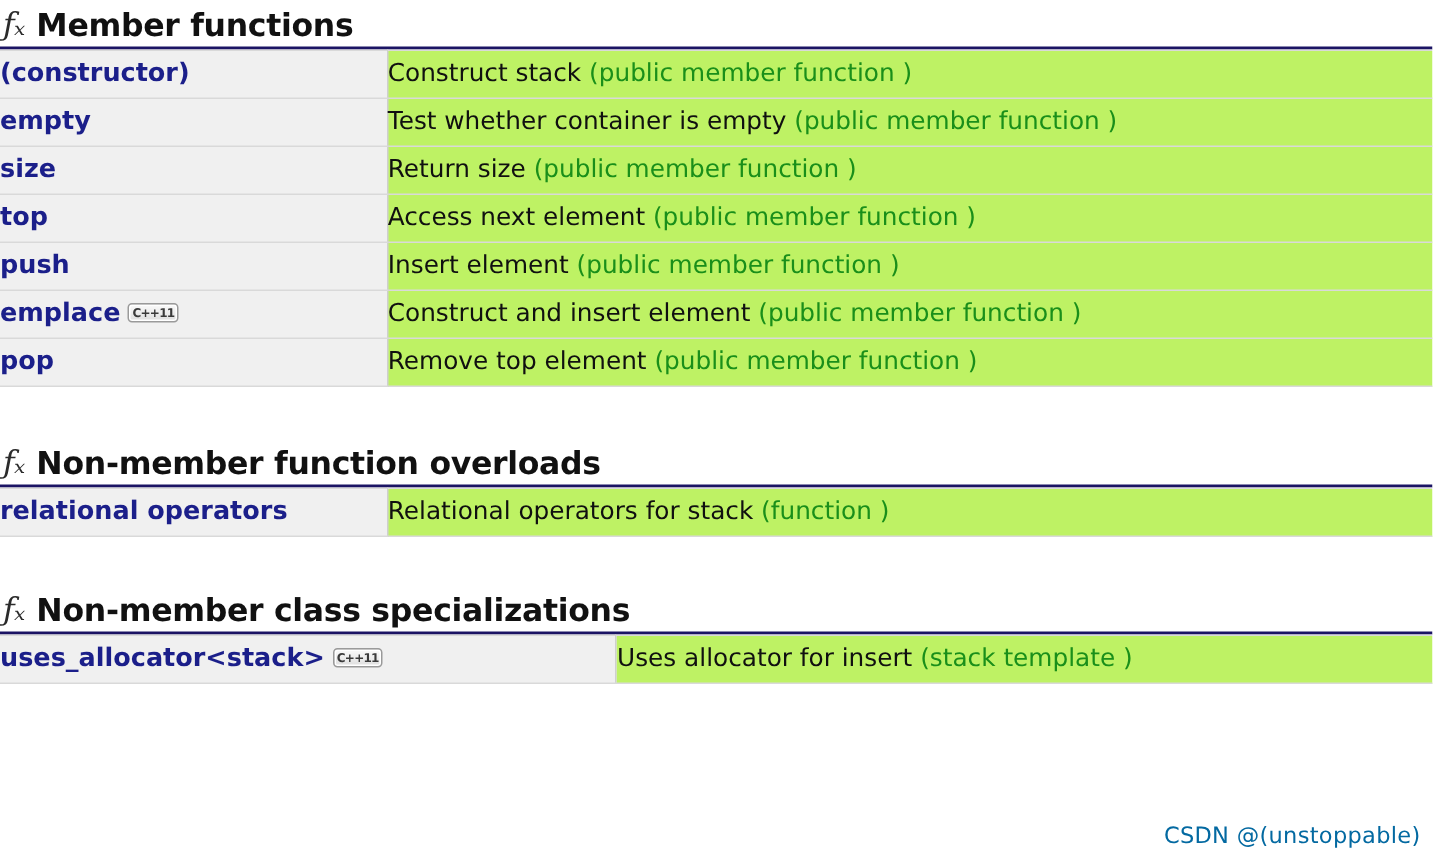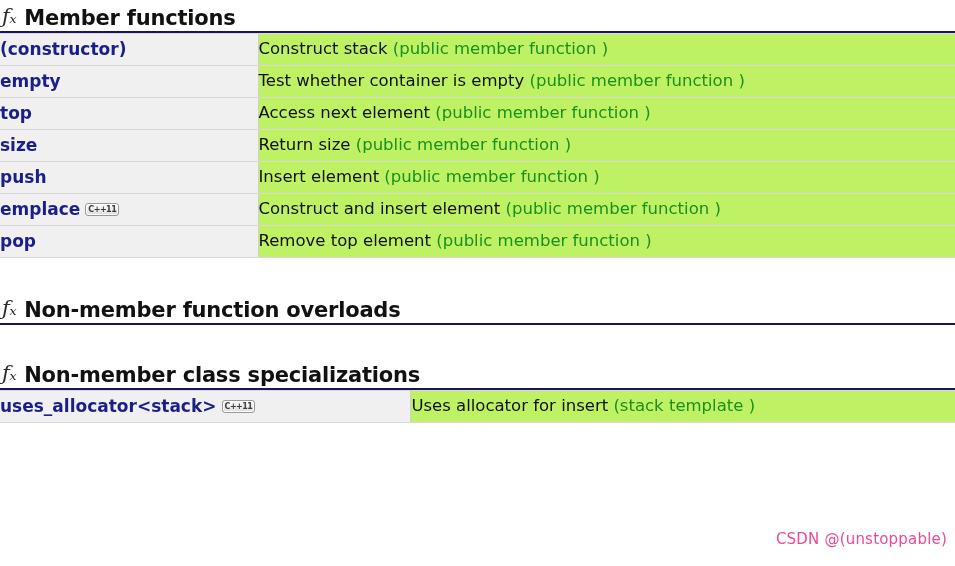--- a/index.html
+++ b/index.html
@@ -19,21 +19,21 @@
     width: 955px;
     height: 566px;
   }
 
   
   .section {
     width: 955px;
   }
   .section-head {
     display: flex;
-    align-items: flex-end;
+    align-items: flex-start;
     gap: 8px;
     padding: 0 0 2px 2px;
     border-bottom: 2px solid #1b1464;
     box-sizing: border-box;
   }
   .fx-icon {
     font-family: "DejaVu Serif", "Liberation Serif", serif;
     font-style: italic;
     font-size: 21px;
     line-height: 1;
@@ -116,24 +116,24 @@
 
   
   .gap-lg { height: 40px; }
   .gap-md { height: 38px; }
   .top-pad { height: 6px; }
 
   
   .watermark {
     position: absolute;
     right: 8px;
-    bottom: 18px;
+    bottom: 0;
     font-family: "DejaVu Sans", "Liberation Sans", sans-serif;
     font-size: 15px;
-    color: #ec4899;
+    color: #0369a1;
     white-space: nowrap;
     letter-spacing: 0.2px;
   }
 </style>
 </head>
 <body>
 
 <div class="page">
 
   <div class="top-pad"></div>
@@ -156,32 +156,32 @@
         <tr>
           <td class="cell-name">
             <span class="fn-name">empty</span>
           </td>
           <td class="cell-desc">
             <span>Test whether container is empty </span><span class="desc-kind">(public member function )</span>
           </td>
         </tr>
         <tr>
           <td class="cell-name">
+            <span class="fn-name">size</span>
+          </td>
+          <td class="cell-desc">
+            <span>Return size </span><span class="desc-kind">(public member function )</span>
+          </td>
+        </tr>
+        <tr>
+          <td class="cell-name">
             <span class="fn-name">top</span>
           </td>
           <td class="cell-desc">
             <span>Access next element </span><span class="desc-kind">(public member function )</span>
-          </td>
-        </tr>
-        <tr>
-          <td class="cell-name">
-            <span class="fn-name">size</span>
-          </td>
-          <td class="cell-desc">
-            <span>Return size </span><span class="desc-kind">(public member function )</span>
           </td>
         </tr>
         <tr>
           <td class="cell-name">
             <span class="fn-name">push</span>
           </td>
           <td class="cell-desc">
             <span>Insert element </span><span class="desc-kind">(public member function )</span>
           </td>
         </tr>
@@ -207,20 +207,28 @@
 
   <div class="gap-lg"></div>
 
   <div class="section">
     <div class="section-head">
       <span class="fx-icon">ƒₓ</span>
       <span class="section-title">Non-member function overloads</span>
     </div>
     <table class="fn-table">
       <tbody>
+        <tr>
+          <td class="cell-name">
+            <span class="fn-name">relational operators</span>
+          </td>
+          <td class="cell-desc">
+            <span>Relational operators for stack </span><span class="desc-kind">(function )</span>
+          </td>
+        </tr>
       </tbody>
     </table>
   </div>
 
   <div class="gap-md"></div>
 
   <div class="section">
     <div class="section-head">
       <span class="fx-icon">ƒₓ</span>
       <span class="section-title">Non-member class specializations</span>

